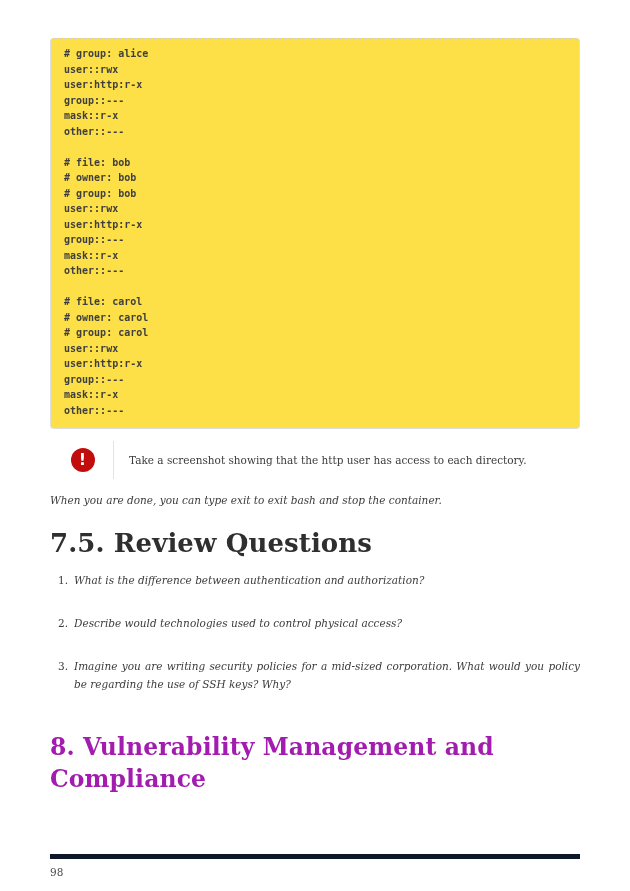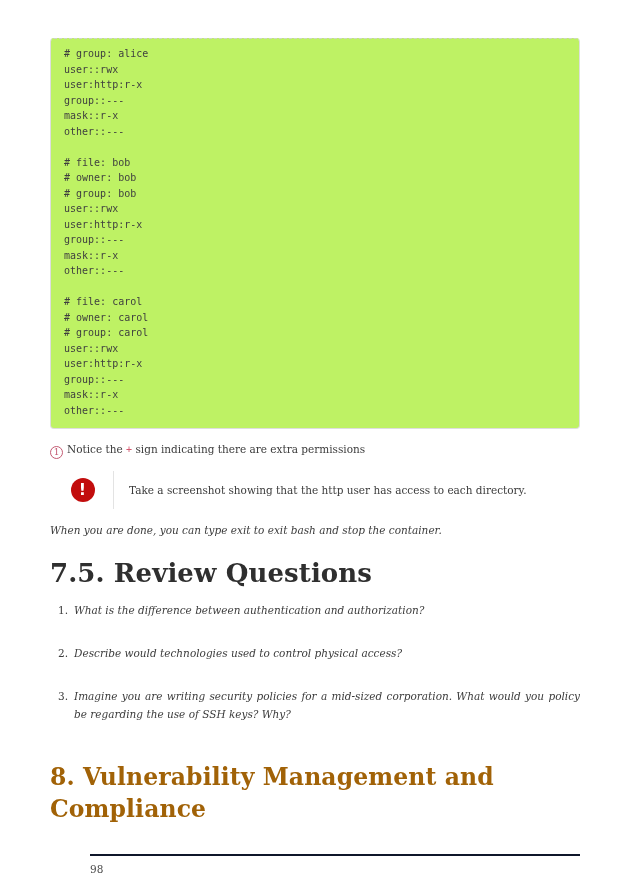--- a/index.html
+++ b/index.html
@@ -9,25 +9,26 @@
     height: 891px;
     font-family: "DejaVu Serif", "Liberation Serif", serif;
     color: #3b3b3b;
     position: relative;
     overflow: hidden;
   }
   .page { padding: 38px 50px 0 50px; }
 
   
   .codeblock {
-    background: #bef264;
+    background: #fde047;
     border: 1px solid #dedede;
     border-top: 1px dashed #cfcfcf;
     border-radius: 4px;
     padding: 7px 12px 10px 13px;
+    font-weight: bold;
   }
   .codeblock pre {
     font-family: "DejaVu Sans Mono", "Liberation Mono", monospace;
     font-size: 10px;
     line-height: 15.5px;
     color: #3f3f3f;
     white-space: pre;
   }
 
   
@@ -104,21 +105,21 @@
     line-height: 24px;
     font-weight: bold;
     color: #2f2f2f;
     letter-spacing: 0.1px;
   }
   h1.chapter-heading {
     margin-top: 38px;
     font-size: 23.5px;
     line-height: 32px;
     font-weight: bold;
-    color: #a16207;
+    color: #a21caf;
     letter-spacing: 0.1px;
   }
 
   ol.review-list { margin-top: 16px; list-style: none; }
   ol.review-list li {
     display: flex;
     margin-bottom: 25px;
     font-size: 10.5px;
     line-height: 18px;
   }
@@ -135,22 +136,21 @@
     flex: 1;
     font-style: italic;
     color: #3b3b3b;
     text-align: justify;
   }
 
   .footer {
     position: absolute;
     left: 50px; right: 50px;
     top: 854px;
-    border-top: 2px solid #0f172a;
-    margin-left: 40px;
+    border-top: 5px solid #0f172a;
   }
   .footer .page-number {
     margin-top: 7px;
     font-size: 10.5px;
     color: #4a4a4a;
   }
 </style>
 </head>
 <body>
 
@@ -176,23 +176,20 @@
 # file: carol
 # owner: carol
 # group: carol
 user::rwx
 user:http:r-x
 group::---
 mask::r-x
 other::---</pre>
   </div>
 
-  <div class="callout-line">
-    <span class="conum">1</span><span>Notice the </span><span class="code-plus">+</span><span> sign indicating there are extra permissions</span>
-  </div>
 
   <div class="admonition">
     <div class="admonition-icon-cell">
       <div class="alert-circle">!</div>
     </div>
     <div class="admonition-content">Take a screenshot showing that the http user has access to each directory.</div>
   </div>
 
   <p class="para">When you are done, you can type exit to exit bash and stop the container.</p>
 

